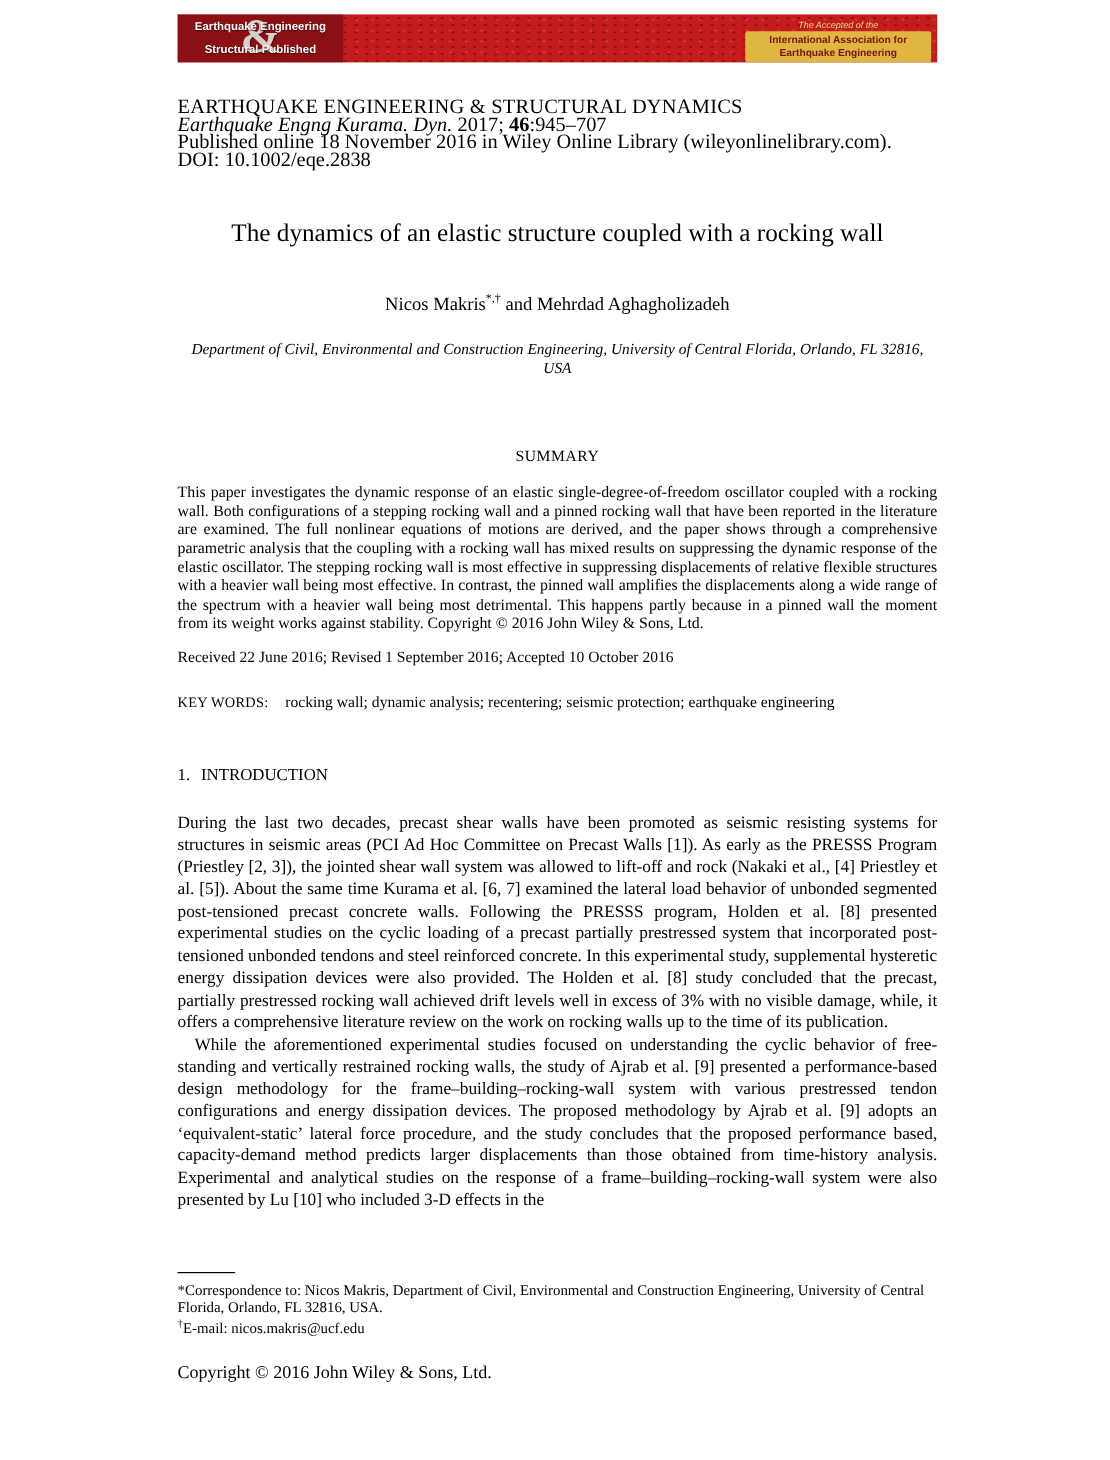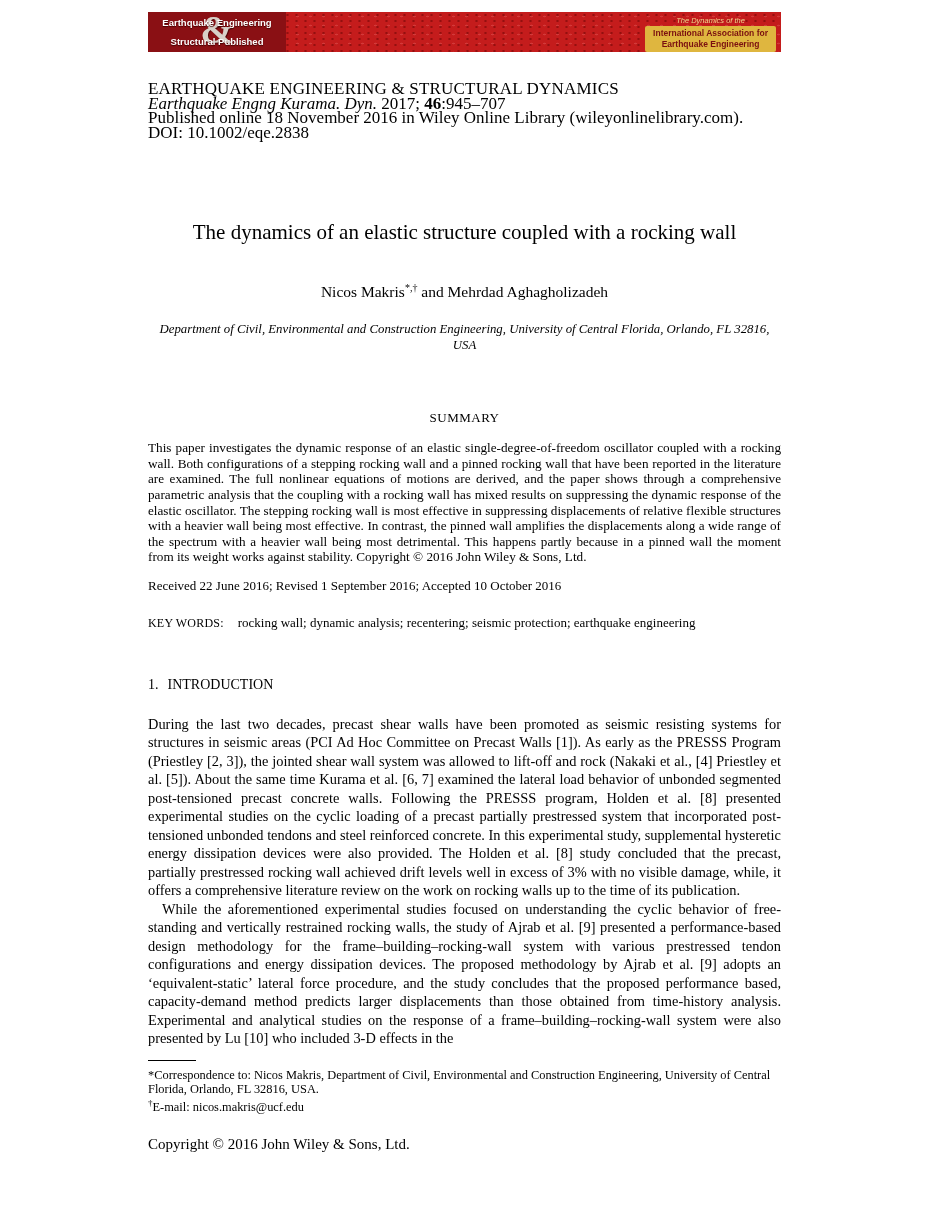--- a/index.html
+++ b/index.html
@@ -19,31 +19,31 @@
     font-family:"Liberation Serif", serif; font-size:40px; font-weight:bold;
     color:#d8d0c8; text-shadow:1px 1px 0 #55080a; line-height:1; }
   .logo-line1, .logo-line2 { position:absolute; left:0; width:100%; text-align:center;
     font-family:"Liberation Sans", sans-serif; font-weight:bold; font-size:9.5px;
     color:#fff; text-shadow:0 1px 1px #400000; z-index:2; }
   .logo-line1 { top:5px; }
   .logo-line2 { bottom:5px; }
   .banner-right { position:absolute; right:5px; top:4px; text-align:center;
     font-family:"Liberation Sans", sans-serif; }
   .journal-of { font-size:7.5px; font-style:italic; color:#f0d890; margin-bottom:1px; }
-  .assoc-box { background:#dfb63f; color:#7a1010; border-radius:2px; padding:2px 8px;
+  .assoc-box { background:#dfb63f; color:#7a1010; border-radius:2px; padding:2px 20px;
     font-weight:bold; font-size:8.5px; line-height:1.3; }
 
   
   .header-block { margin-top:30px; font-size:17px; line-height:14.5px; }
   .journal-name { letter-spacing:0.2px; }
   .it { font-style:italic; }
   .b { font-weight:bold; }
 
   
-  .title { margin-top:80px; text-align:center; font-size:21px; font-weight:normal; }
+  .title { margin-top:42px; text-align:center; font-size:21px; font-weight:normal; }
   .authors { margin-top:37px; text-align:center; font-size:15.5px; }
   .authors sup { font-size:10px; }
   .affiliation { margin-top:21px; text-align:center; font-style:italic; font-size:12.8px; line-height:15.5px; }
 
   
   .summary-heading { margin-top:57px; text-align:center; font-size:13px; letter-spacing:0.5px; }
   .summary-body { margin-top:14px; font-size:13.2px; line-height:15.6px; text-align:justify; }
   .received { margin-top:13px; font-size:13px; }
   .keywords { margin-top:21px; font-size:13px; }
   .kw-label { font-size:12px; margin-right:14px; letter-spacing:0.2px; }
@@ -67,21 +67,21 @@
 <div class="page">
   <div class="content">
 
     <div class="banner">
       <div class="banner-logo">
         <span class="amp">&amp;</span>
         <span class="logo-line1">Earthquake Engineering</span>
         <span class="logo-line2">Structural Published</span>
       </div>
       <div class="banner-right">
-        <div class="journal-of">The Dynamics of the</div>
+        <div class="journal-of">The Accepted of the</div>
         <div class="assoc-box">
           <div>International Association for</div>
           <div>Earthquake Engineering</div>
         </div>
       </div>
     </div>
 
     <div class="header-block">
       <div class="journal-name">EARTHQUAKE ENGINEERING &amp; STRUCTURAL DYNAMICS</div>
       <div class="citation"><span class="it">Earthquake Engng Kurama. Dyn.</span><span> 2017; </span><span class="b">46</span><span>:945–707</span></div>

